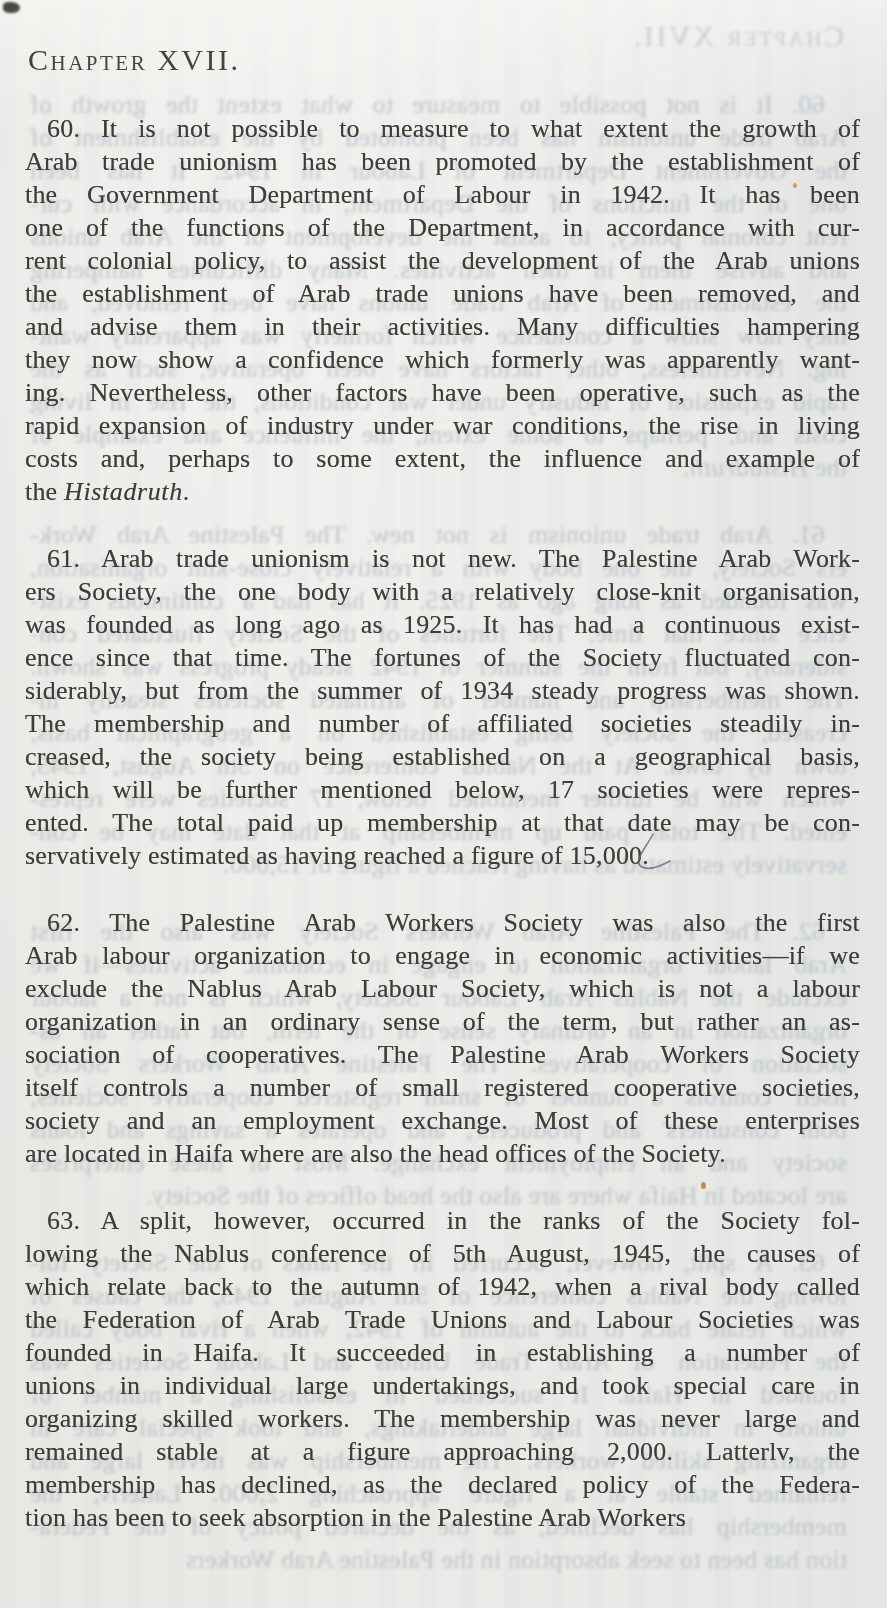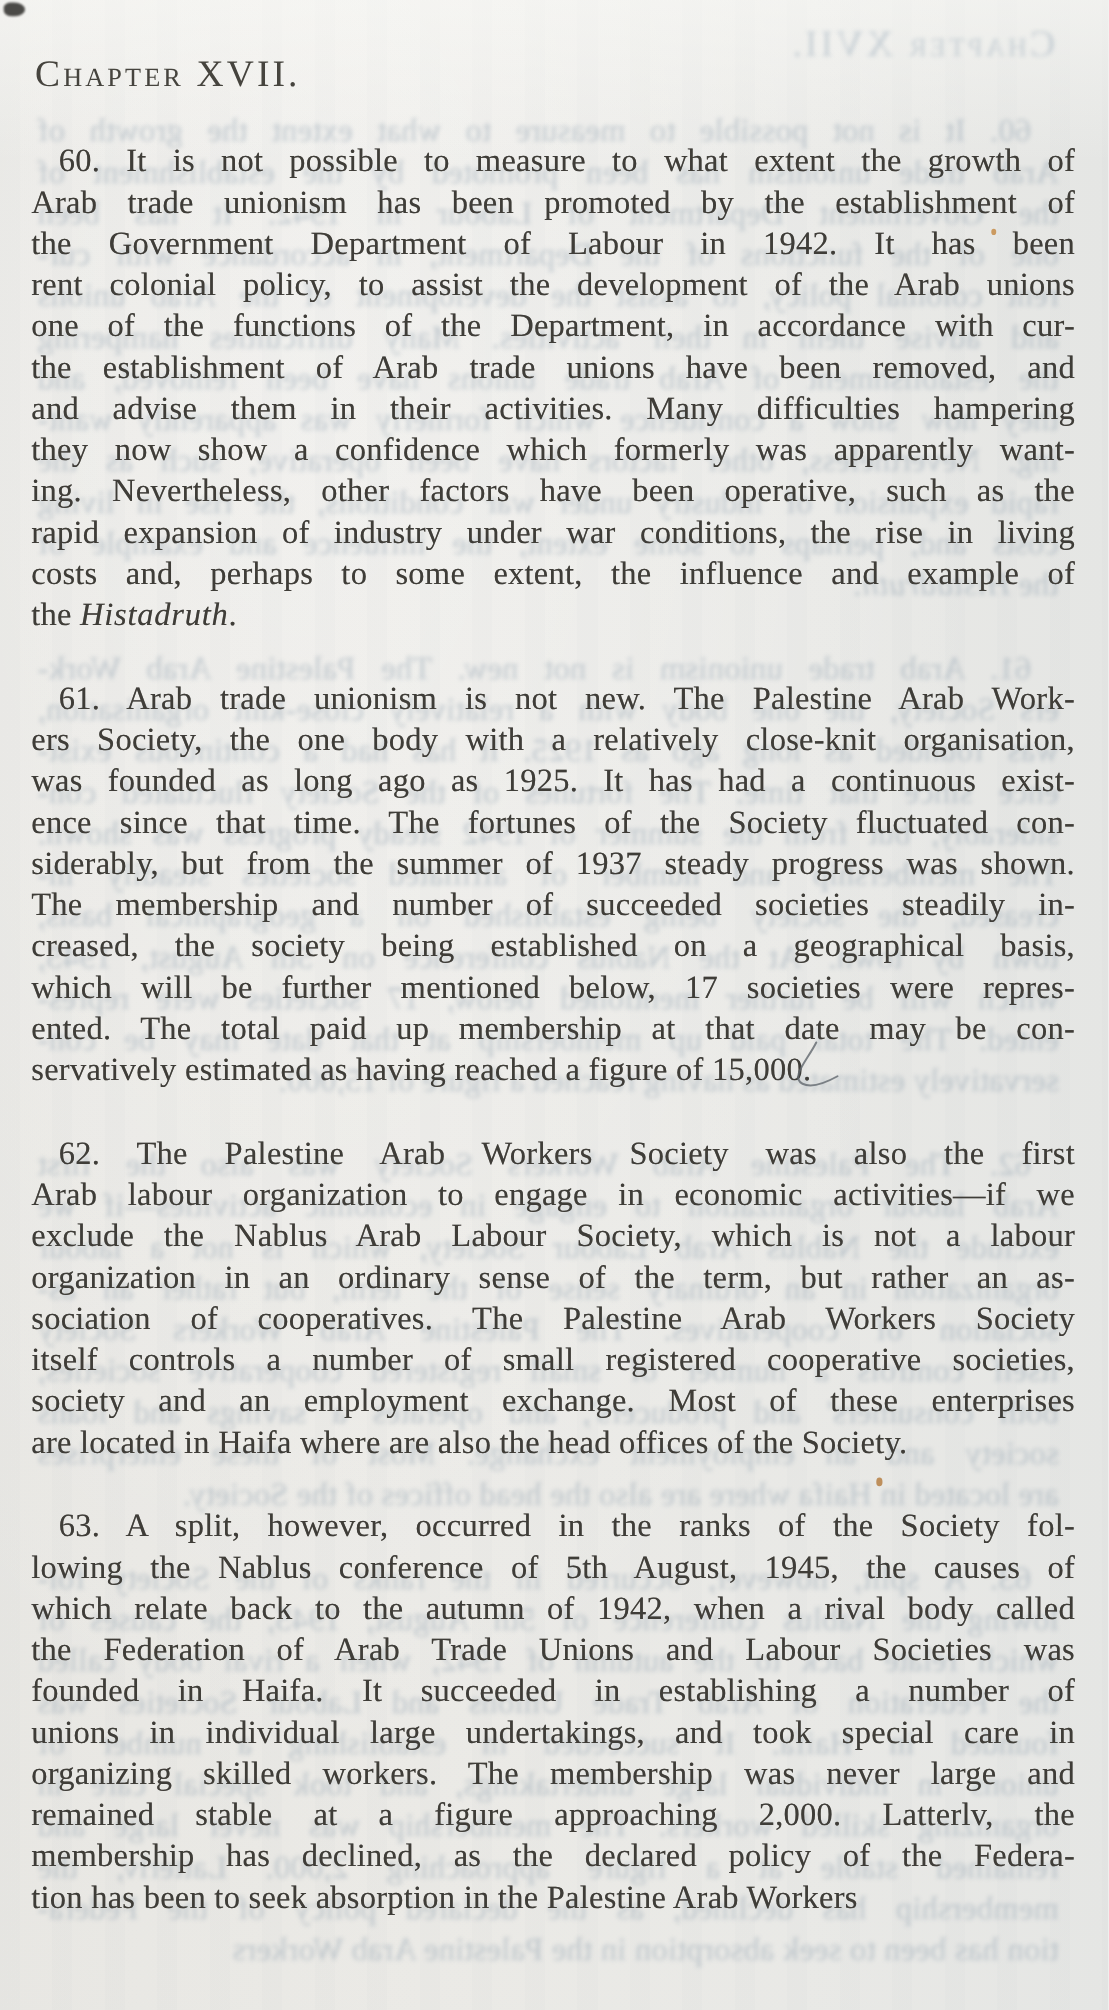--- a/index.html
+++ b/index.html
@@ -146,37 +146,37 @@
       </div>
   </div>
 
   <div class="content">
     <h1 class="chapter">Chapter XVII.</h1>
     <div class="body-text" id="paragraphs">
         <div class="para">
           <div class="line">60. It is not possible to measure to what extent the growth of</div>
           <div class="line">Arab trade unionism has been promoted by the establishment of</div>
           <div class="line">the Government Department of Labour in 1942.  It has been</div>
+          <div class="line">one of the functions of the Department, in accordance with cur-</div>
           <div class="line">rent colonial policy, to assist the development of the Arab unions</div>
-          <div class="line">one of the functions of the Department, in accordance with cur-</div>
           <div class="line">the establishment of Arab trade unions have been removed, and</div>
           <div class="line">and advise them in their activities.  Many difficulties hampering</div>
           <div class="line">they now show a confidence which formerly was apparently want-</div>
           <div class="line">ing.  Nevertheless, other factors have been operative, such as the</div>
           <div class="line">rapid expansion of industry under war conditions, the rise in living</div>
           <div class="line">costs and, perhaps to some extent, the influence and example of</div>
           <div class="line last">the <i>Histadruth</i>.</div>
         </div>
         <div class="para">
           <div class="line">61. Arab trade unionism is not new.  The Palestine Arab Work-</div>
           <div class="line">ers Society, the one body with a relatively close-knit organisation,</div>
           <div class="line">was founded as long ago as 1925.  It has had a continuous exist-</div>
           <div class="line">ence since that time.  The fortunes of the Society fluctuated con-</div>
-          <div class="line">siderably, but from the summer of 1937 steady progress was shown.</div>
-          <div class="line">The membership and number of succeeded societies steadily in-</div>
+          <div class="line">siderably, but from the summer of 1934 steady progress was shown.</div>
+          <div class="line">The membership and number of affiliated societies steadily in-</div>
           <div class="line">creased, the society being established on a geographical basis,</div>
           <div class="line">which will be further mentioned below, 17 societies were repres-</div>
           <div class="line">ented.  The total paid up membership at that date may be con-</div>
           <div class="line last">servatively estimated as having reached a figure of 15,000.</div>
         </div>
         <div class="para">
           <div class="line">62. The Palestine Arab Workers Society was also the first</div>
           <div class="line">Arab labour organization to engage in economic activities—if we</div>
           <div class="line">exclude the Nablus Arab Labour Society, which is not a labour</div>
           <div class="line">organization in an ordinary sense of the term, but rather an as-</div>

